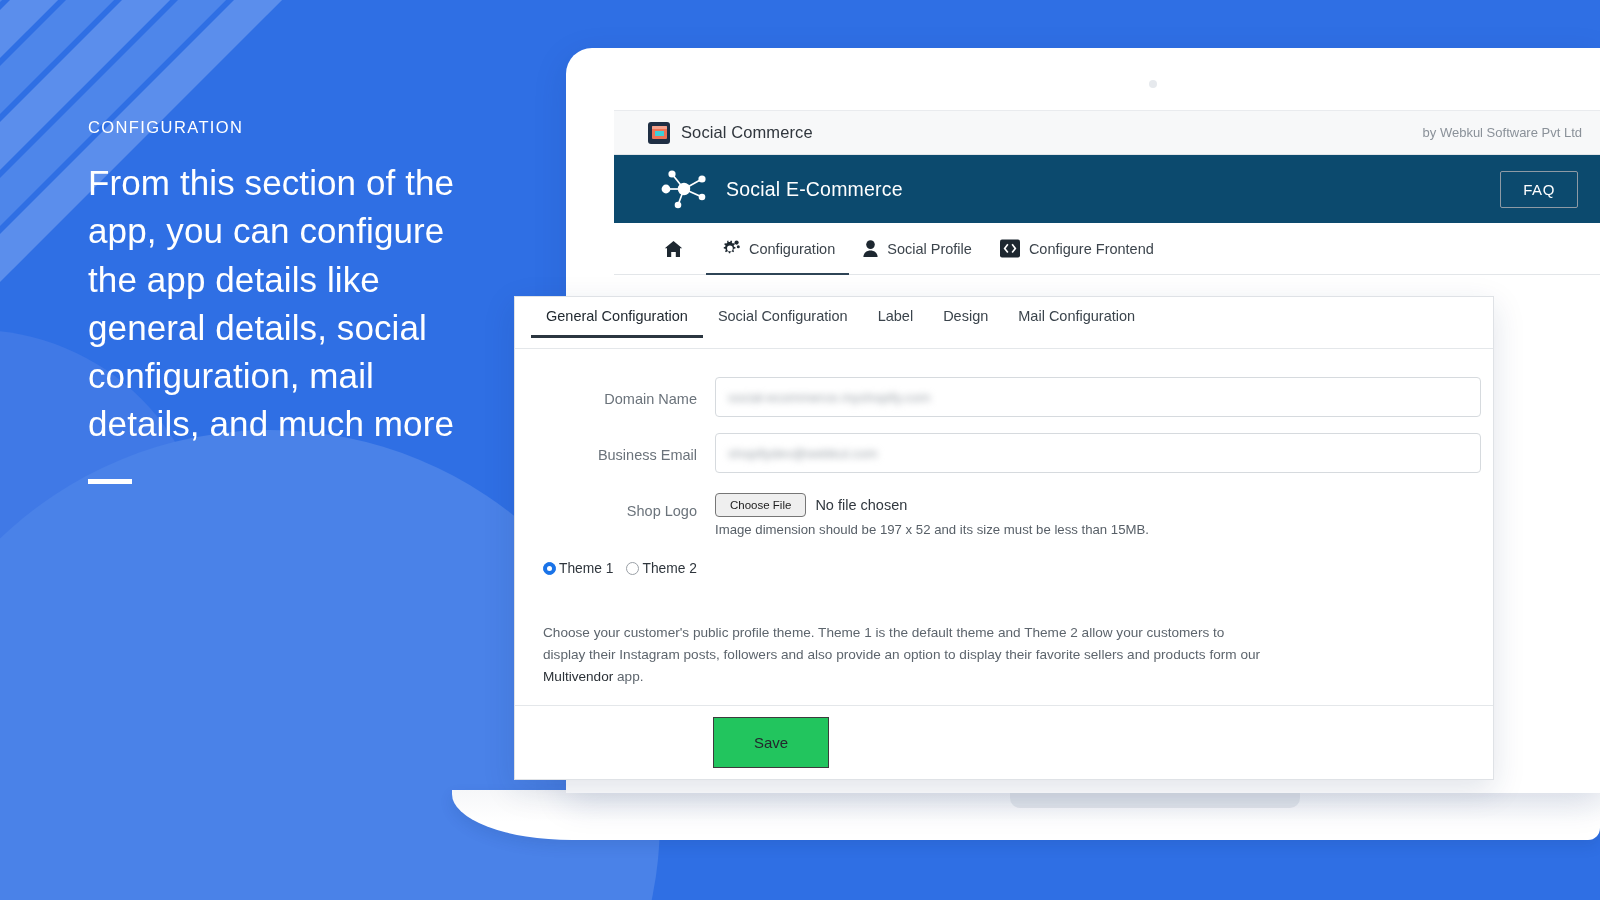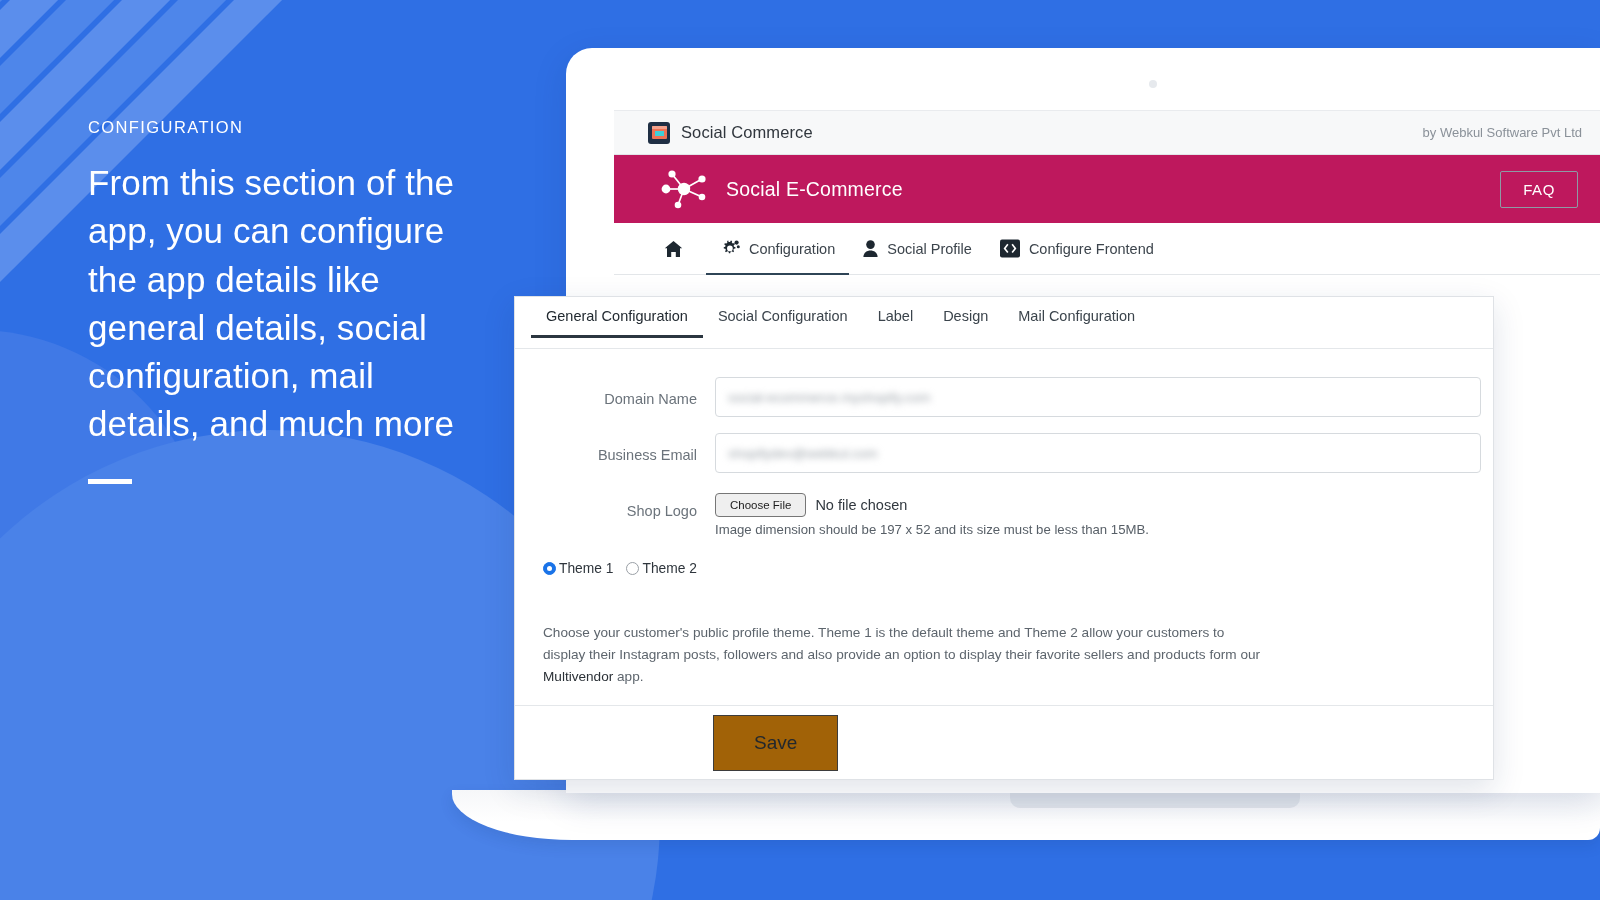--- a/index.html
+++ b/index.html
@@ -134,21 +134,21 @@
   #app-vendor {
     margin-left: auto;
     font-size: 13px;
     color: #8a9199;
   }
 
   #app-header {
     position: absolute;
     left: 614px; top: 155px;
     width: 986px; height: 68px;
-    background: #be185d;
+    background: #0c4a6e;
     display: flex;
     align-items: center;
     padding: 0 22px 0 44px;
   }
   #net-icon { flex: none; margin-right: 16px; }
   #app-header-title {
     color: #fff;
     font-size: 19.5px;
     letter-spacing: .2px;
   }
@@ -313,23 +313,23 @@
   #card-footer {
     position: absolute;
     left: 0; right: 0; bottom: 0;
     height: 74px;
     border-top: 1px solid #e4e7ea;
     display: flex;
     align-items: center;
     padding-left: 198px;
   }
   #save-button {
-    background: #a16207;
+    background: #22c55e;
     border: 1px solid #3c3c3c;
-    font-size: 19px;
+    font-size: 15px;
     color: #23282d;
     padding: 16px 40px;
     font-family: "Liberation Sans", sans-serif;
     cursor: pointer;
   }
 
   
   #copy { position: absolute; left: 88px; top: 118px; width: 400px; }
   #eyebrow {
     color: #ffffff;

